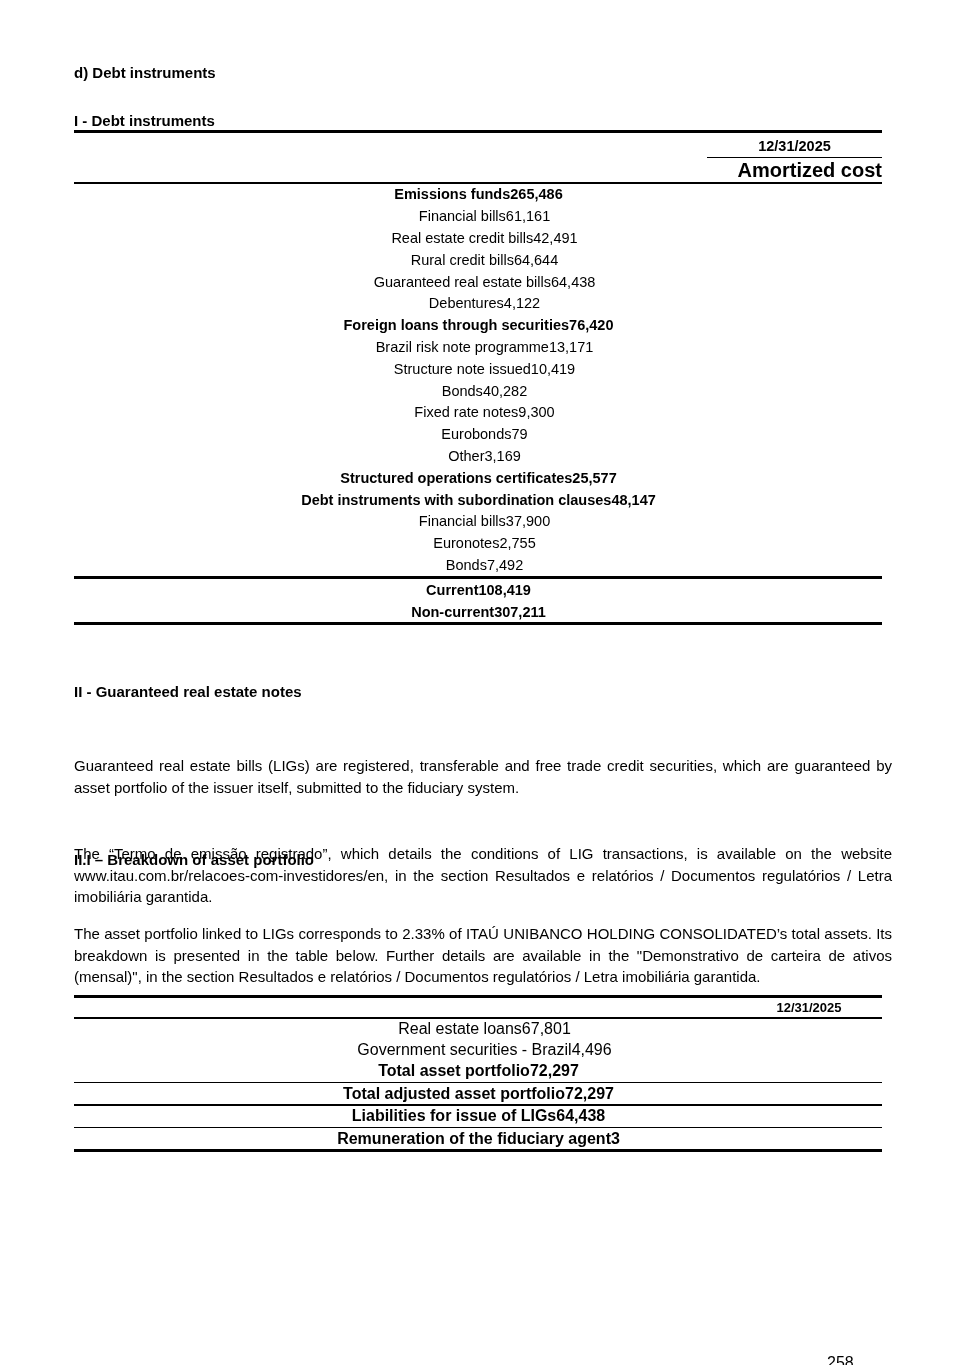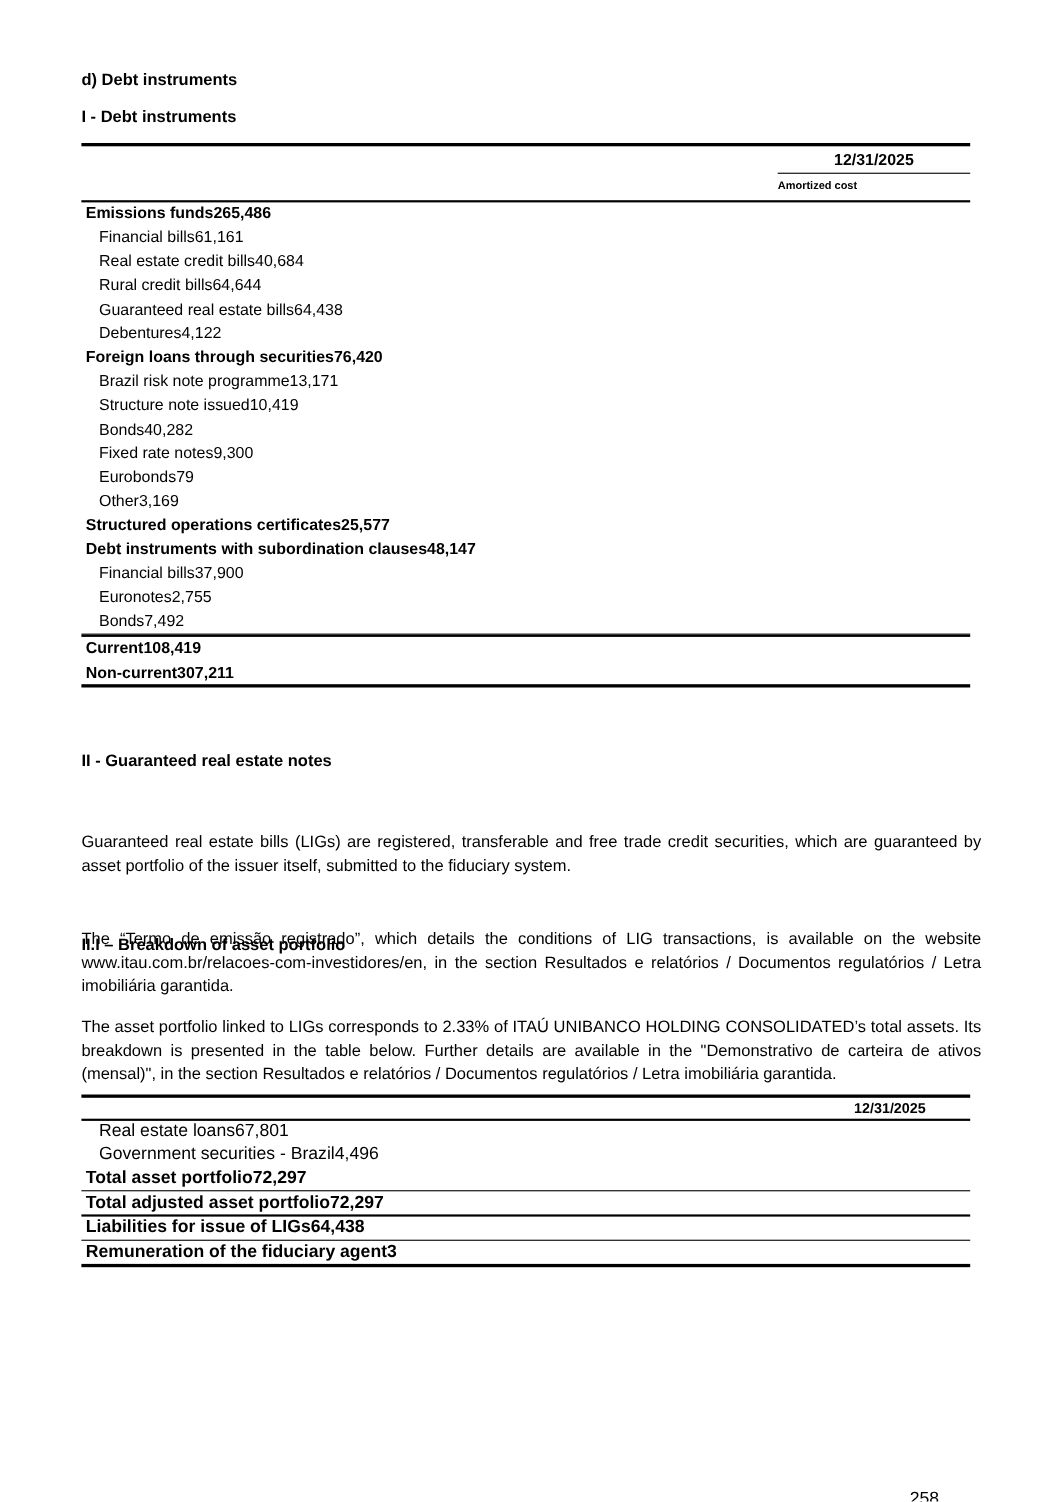--- a/index.html
+++ b/index.html
@@ -16,25 +16,25 @@
     .para-last { text-align-last: left; }
 
     
     .t1 { position: absolute; left: 74px; top: 130px; width: 808px; }
     .t1 .topline { height: 3px; background: #000; }
     .t1 .hdr-date {
       margin-left: 633px; width: 175px; text-align: center; font-weight: bold; font-size: 14.5px;
       height: 24px; line-height: 26px; border-bottom: 1.5px solid #000;
     }
     .t1 .hdr-basis {
-      margin-left: 633px; width: 175px; text-align: left; font-weight: bold; font-size: 10px;
+      margin-left: 633px; width: 175px; text-align: right; font-weight: bold; font-size: 20px;
       height: 24px; line-height: 24px;
     }
     .t1 .hdrline { height: 1.5px; background: #000; }
-    .row { display: flex; justify-content: flex-start; align-items: center; font-size: 14.5px; }
+    .row { display: flex; justify-content: center; align-items: center; font-size: 14.5px; }
     .t1 .row { height: 21.8px; }
     .row .lbl { padding-left: 4px; }
     .row.sub .lbl { padding-left: 16px; }
     .row.bold { font-weight: bold; }
     .row .val { padding-right: 3px; text-align: right; }
     .t1 .sepline { height: 1.5px; background: #000; }
     .t1 .endline { height: 3px; background: #000; }
 
     
     .t2 { position: absolute; left: 74px; top: 995px; width: 808px; }
@@ -47,39 +47,39 @@
     .t2 .row { height: 21px; font-size: 16px; }
     .t2 .sepline { height: 1.5px; background: #000; }
     .t2 .endline { height: 3px; background: #000; }
 
     .pageno { position: absolute; left: 827px; top: 1354px; font-size: 16px; }
   </style>
 </head>
 <body>
 
 <div class="h" style="top:64px;">d) Debt instruments</div>
-<div class="h" style="top:98px;">I - Debt instruments</div>
+<div class="h" style="top:112px;">I - Debt instruments</div>
 
 <div class="t1">
   <div class="topline"></div>
   <div class="hdr-date">12/31/2025</div>
   <div class="hdr-basis">Amortized cost</div>
   <div class="hdrline"></div>
 
   <div class="row bold">
       <span class="lbl">Emissions funds</span>
       <span class="val">265,486</span>
     </div>
   <div class="row sub">
       <span class="lbl">Financial bills</span>
       <span class="val">61,161</span>
     </div>
   <div class="row sub">
       <span class="lbl">Real estate credit bills</span>
-      <span class="val">40,684</span>
+      <span class="val">42,491</span>
     </div>
   <div class="row sub">
       <span class="lbl">Rural credit bills</span>
       <span class="val">64,644</span>
     </div>
   <div class="row sub">
       <span class="lbl">Guaranteed real estate bills</span>
       <span class="val">64,438</span>
     </div>
   <div class="row sub">

